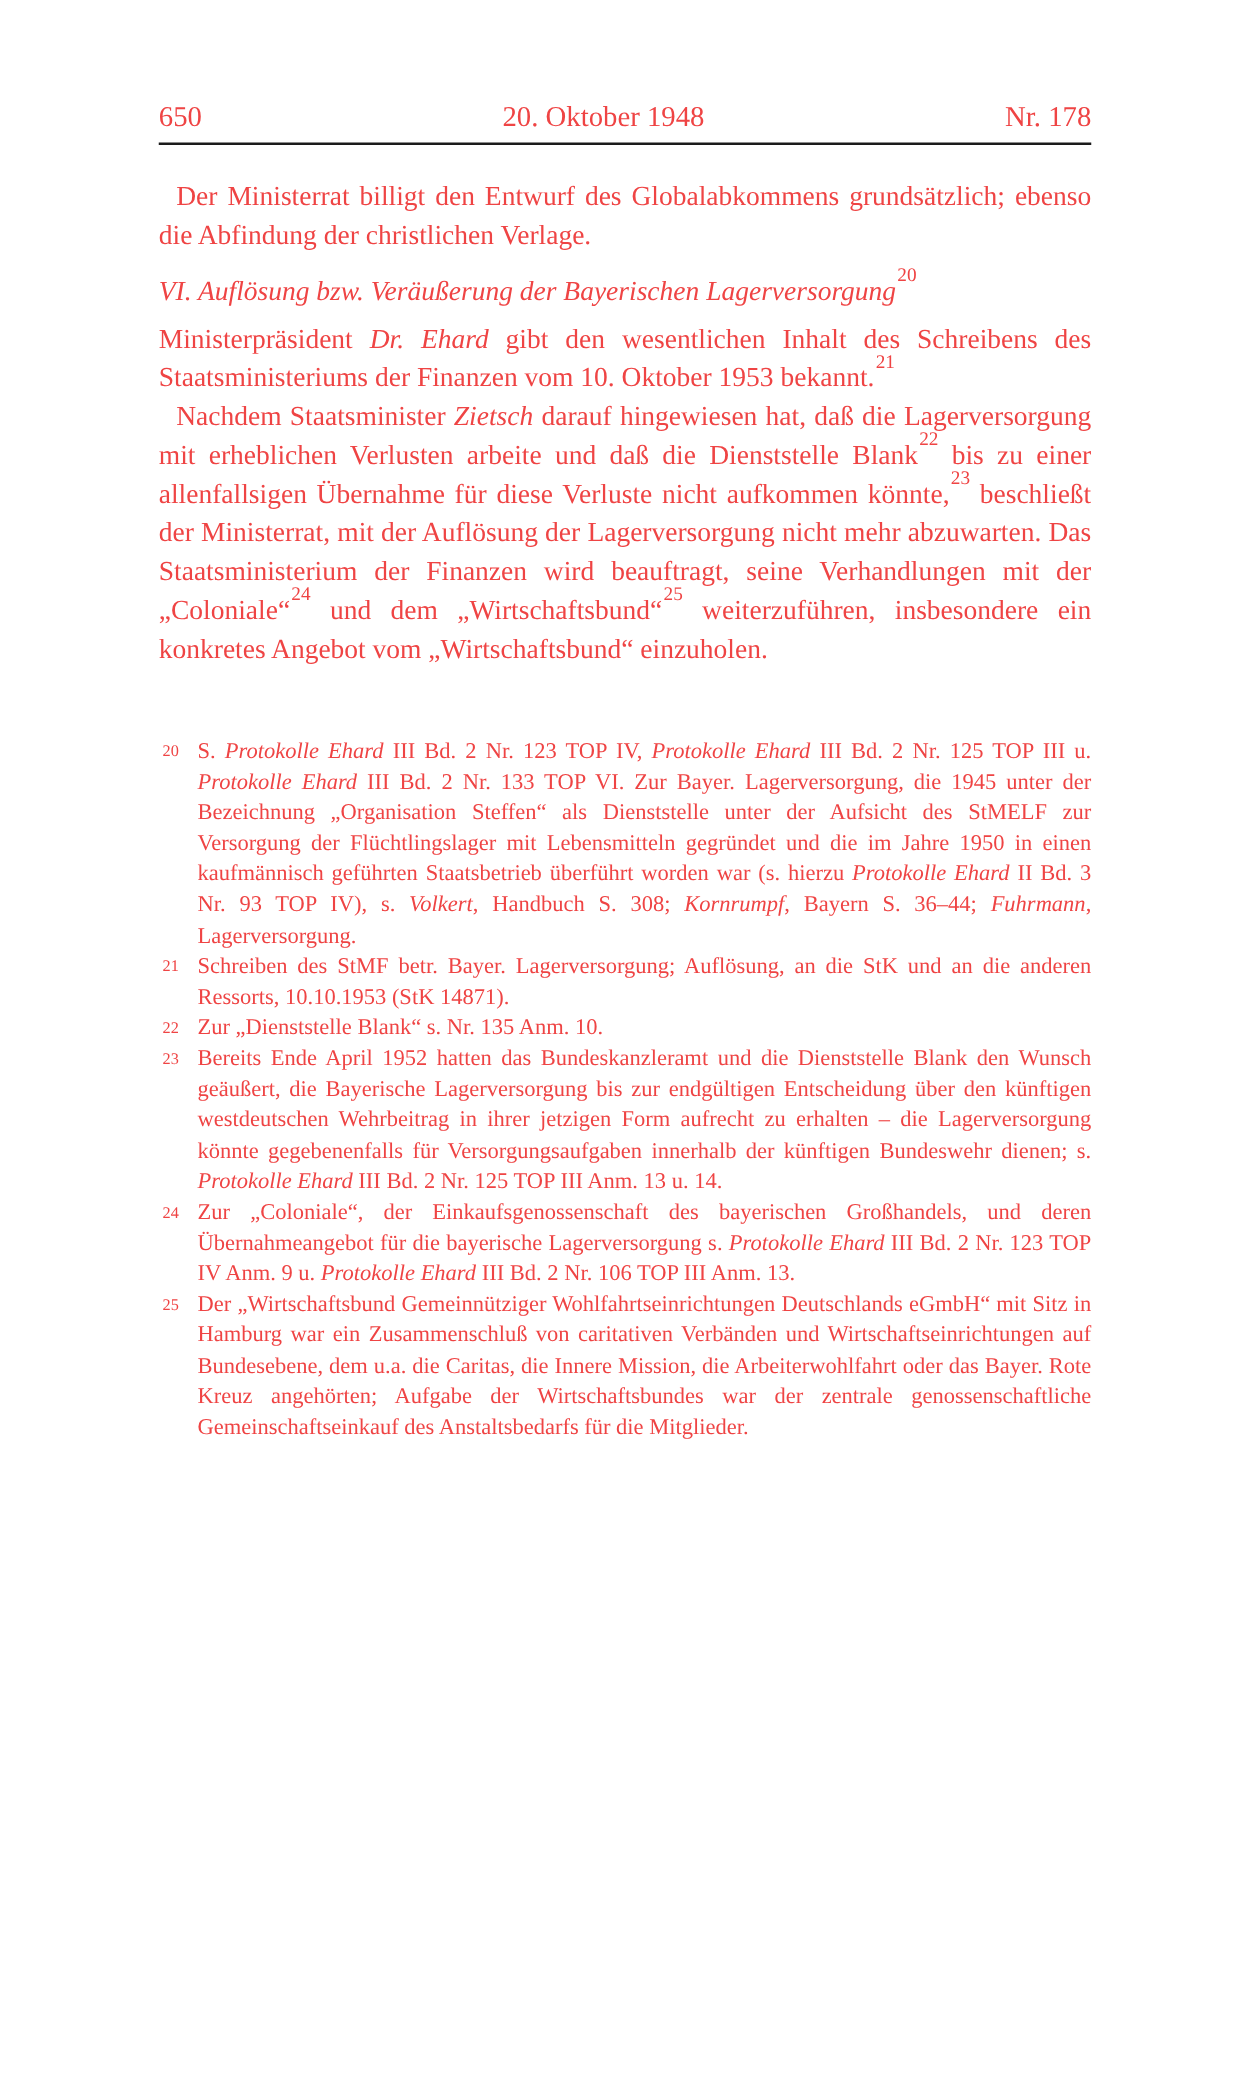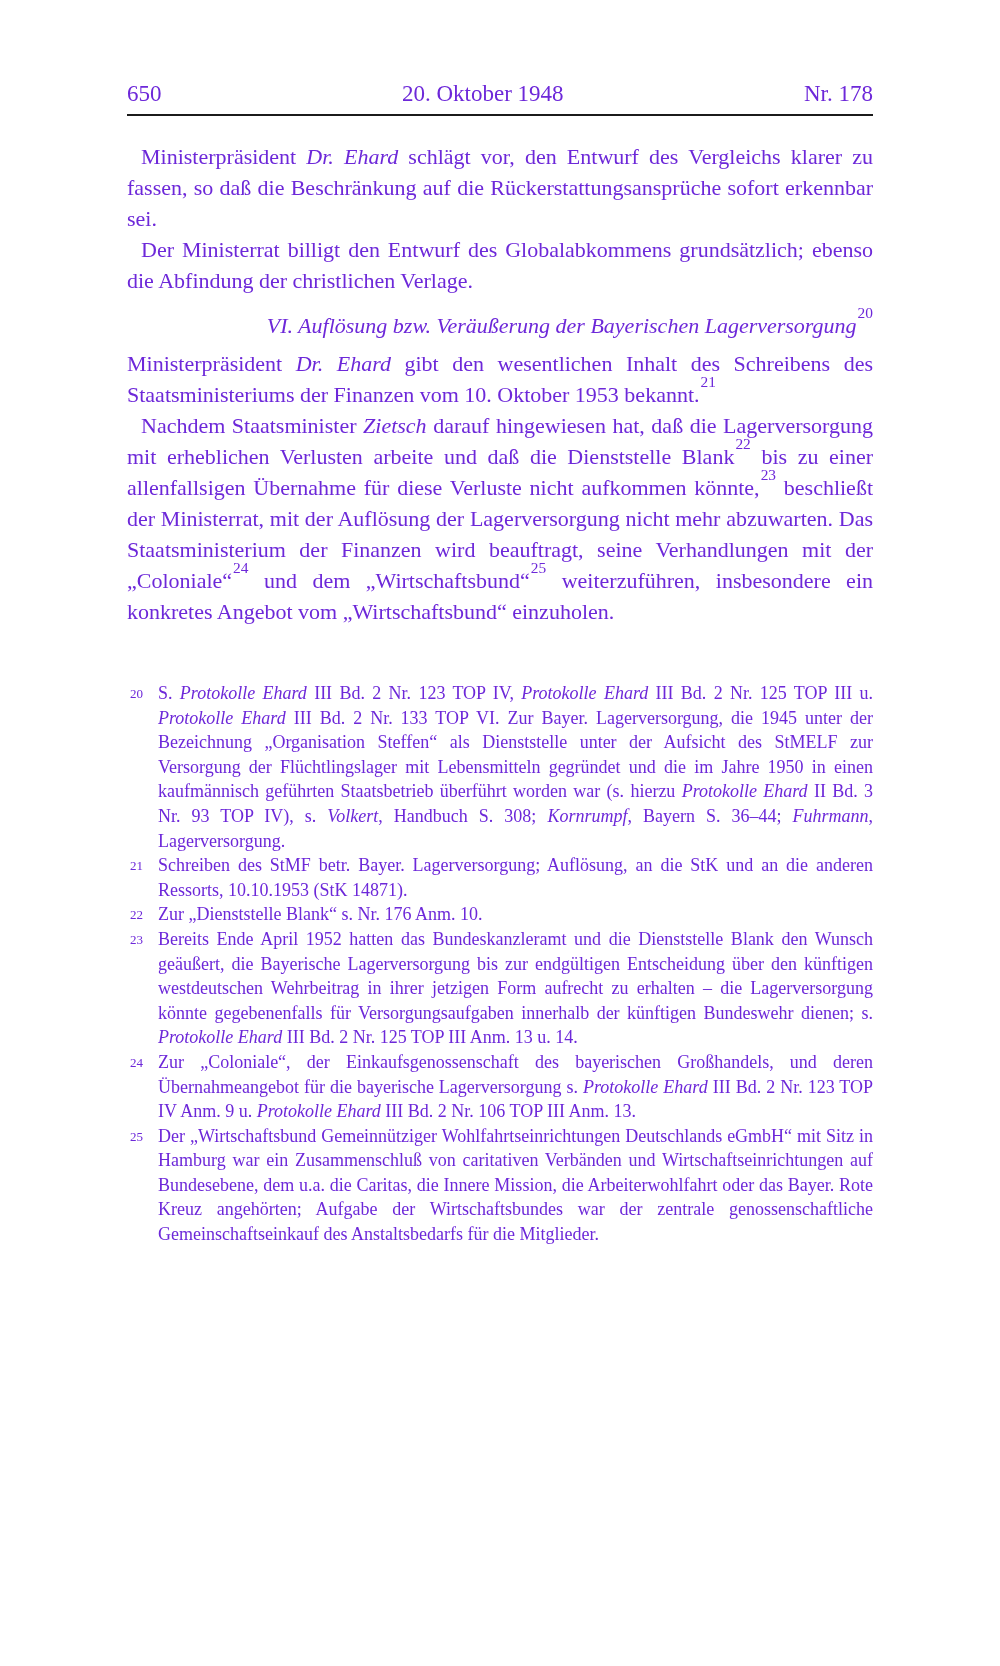--- a/index.html
+++ b/index.html
@@ -11,21 +11,21 @@
     width: 1000px;
     height: 1666px;
     overflow: hidden;
   }
   .page {
     box-sizing: border-box;
     width: 1000px;
     height: 1666px;
     padding: 80px 127px 0 127px;
     background: #ffffff;
-    color: #6d28d9;
+    color: #ef4444;
     font-family: "Liberation Serif", "DejaVu Serif", serif;
   }
   .page-header {
     display: flex;
     justify-content: space-between;
     align-items: baseline;
     font-size: 23px;
     line-height: 27px;
   }
   .header-rule {
@@ -41,21 +41,21 @@
     hyphens: auto;
     -webkit-hyphens: auto;
   }
   .para { margin: 0; }
   .para.indent { text-indent: 14px; }
   .section-heading {
     font-size: 22px;
     font-weight: normal;
     font-style: normal;
     margin: 14px 0 7px 0;
-    text-align: right;
+    text-align: left;
     text-indent: 0;
   }
   em { font-style: italic; }
   sup.fnref {
     font-size: 0.70em;
     font-style: normal;
     line-height: 0;
     position: relative;
     top: -0.45em;
     margin-left: 1px;
@@ -86,39 +86,38 @@
 
 <div class="page">
   <header class="page-header">
     <span>650</span>
     <span>20. Oktober 1948</span>
     <span>Nr. 178</span>
   </header>
   <div class="header-rule"></div>
 
   <main class="body-text" id="body-container">
-      <p class="para indent"><span>Ministerpräsident </span><em>Dr. Ehard</em><span> schlägt vor, den Entwurf des Vergleichs klarer zu fassen, so daß die Beschränkung auf die Rückerstattungsansprüche sofort erkennbar sei.</span></p>
       <p class="para indent"><span>Der Ministerrat billigt den Entwurf des Globalabkommens grundsätzlich; ebenso die Abfindung der christlichen Verlage.</span></p>
       <h2 class="section-heading"><em>VI. Auflösung bzw. Veräußerung der Bayerischen Lagerversorgung</em><sup class="fnref">20</sup></h2>
       <p class="para"><span>Ministerpräsident </span><em>Dr. Ehard</em><span> gibt den wesentlichen Inhalt des Schreibens des Staatsministeriums der Finanzen vom 10. Oktober 1953 bekannt.</span><sup class="fnref">21</sup></p>
       <p class="para indent"><span>Nachdem Staatsminister </span><em>Zietsch</em><span> darauf hingewiesen hat, daß die Lagerversorgung mit erheblichen Verlusten arbeite und daß die Dienststelle Blank</span><sup class="fnref">22</sup><span> bis zu einer allenfallsigen Übernahme für diese Verluste nicht aufkommen könnte,</span><sup class="fnref">23</sup><span> beschließt der Ministerrat, mit der Auflösung der Lagerversorgung nicht mehr abzuwarten. Das Staatsministerium der Finanzen wird beauftragt, seine Verhandlungen mit der „Coloniale“</span><sup class="fnref">24</sup><span> und dem „Wirtschaftsbund“</span><sup class="fnref">25</sup><span> weiterzuführen, insbesondere ein konkretes Angebot vom „Wirtschaftsbund“ einzuholen.</span></p>
     </main>
 
   <section class="footnotes" id="footnotes-container">
       <div class="footnote">
         <span class="fn-num">20</span>
         <div class="fn-text"><span>S. </span><em>Protokolle Ehard</em><span> III Bd. 2 Nr. 123 TOP IV, </span><em>Protokolle Ehard</em><span> III Bd. 2 Nr. 125 TOP III u. </span><em>Protokolle Ehard</em><span> III Bd. 2 Nr. 133 TOP VI. Zur Bayer. Lagerversorgung, die 1945 unter der Bezeichnung „Organisation Steffen“ als Dienststelle unter der Aufsicht des StMELF zur Versorgung der Flüchtlingslager mit Lebensmitteln gegründet und die im Jahre 1950 in einen kaufmännisch geführten Staatsbetrieb überführt worden war (s. hierzu </span><em>Protokolle Ehard</em><span> II Bd. 3 Nr. 93 TOP IV), s. </span><em>Volkert</em><span>, Handbuch S. 308; </span><em>Kornrumpf</em><span>, Bayern S. 36–44; </span><em>Fuhrmann</em><span>, Lagerversorgung.</span></div>
       </div>
       <div class="footnote">
         <span class="fn-num">21</span>
         <div class="fn-text"><span>Schreiben des StMF betr. Bayer. Lagerversorgung; Auflösung, an die StK und an die anderen Ressorts, 10.10.1953 (StK 14871).</span></div>
       </div>
       <div class="footnote">
         <span class="fn-num">22</span>
-        <div class="fn-text"><span>Zur „Dienststelle Blank“ s. Nr. 176 Anm. 10.</span></div>
+        <div class="fn-text"><span>Zur „Dienststelle Blank“ s. Nr. 135 Anm. 10.</span></div>
       </div>
       <div class="footnote">
         <span class="fn-num">23</span>
         <div class="fn-text"><span>Bereits Ende April 1952 hatten das Bundeskanzleramt und die Dienststelle Blank den Wunsch geäußert, die Bayerische Lagerversorgung bis zur endgültigen Entscheidung über den künftigen westdeutschen Wehrbeitrag in ihrer jetzigen Form aufrecht zu erhalten – die Lagerversorgung könnte gegebenenfalls für Versorgungsaufgaben innerhalb der künftigen Bundeswehr dienen; s. </span><em>Protokolle Ehard</em><span> III Bd. 2 Nr. 125 TOP III Anm. 13 u. 14.</span></div>
       </div>
       <div class="footnote">
         <span class="fn-num">24</span>
         <div class="fn-text"><span>Zur „Coloniale“, der Einkaufsgenossenschaft des bayerischen Großhandels, und deren Übernahmeangebot für die bayerische Lagerversorgung s. </span><em>Protokolle Ehard</em><span> III Bd. 2 Nr. 123 TOP IV Anm. 9 u. </span><em>Protokolle Ehard</em><span> III Bd. 2 Nr. 106 TOP III Anm. 13.</span></div>
       </div>
       <div class="footnote">

